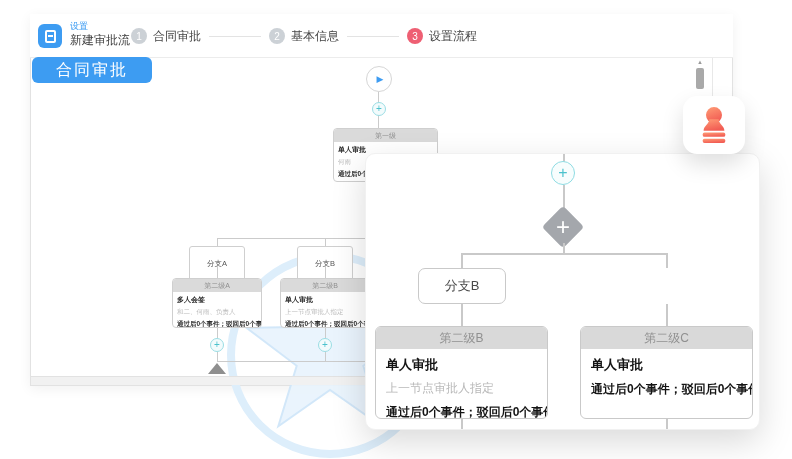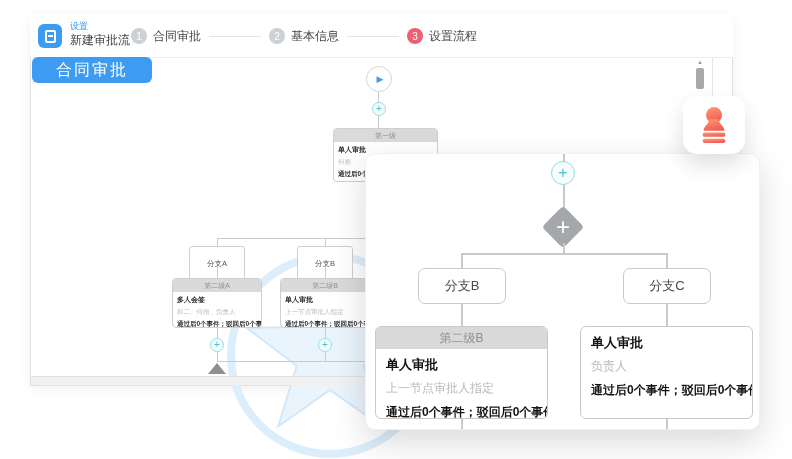--- a/index.html
+++ b/index.html
@@ -218,37 +218,36 @@
     <div class="oline ovline" style="left:197px;top:31px;height:27px;"></div>
     <div class="diamond">
         <span>+</span>
       </div>
     <div class="oline ovline" style="left:197px;top:89px;height:11px;"></div>
     <div class="oline ohline" style="left:96px;top:99px;width:205px;"></div>
     <div class="oline ovline" style="left:95px;top:99px;height:15px;"></div>
     <div class="oline ovline" style="left:300px;top:99px;height:15px;"></div>
 
     <div class="obranch" style="left:52px;">分支B</div>
-    <div class="obranch" style="left:257px;">分支C</div>
 
     <div class="oline ovline" style="left:95px;top:150px;height:22px;"></div>
     <div class="oline ovline" style="left:300px;top:150px;height:22px;"></div>
 
     <div class="onode" style="left:9px;">
       <div class="nhead">第二级B</div>
       <div class="nbody">
         <div class="ntype">单人审批</div>
         <div class="nwho">上一节点审批人指定</div>
         <div class="nevents">通过后0个事件；驳回后0个事件</div>
       </div>
     </div>
     <div class="onode" style="left:214px;">
+      <div class="nhead">第二级C</div>
       <div class="nbody">
         <div class="ntype">单人审批</div>
-        <div class="nwho">负责人</div>
         <div class="nevents">通过后0个事件；驳回后0个事件</div>
       </div>
     </div>
 
     <div class="oline ovline" style="left:95px;top:265px;height:12px;"></div>
     <div class="oline ovline" style="left:300px;top:265px;height:12px;"></div>
   </div>
 
 </div>
 

